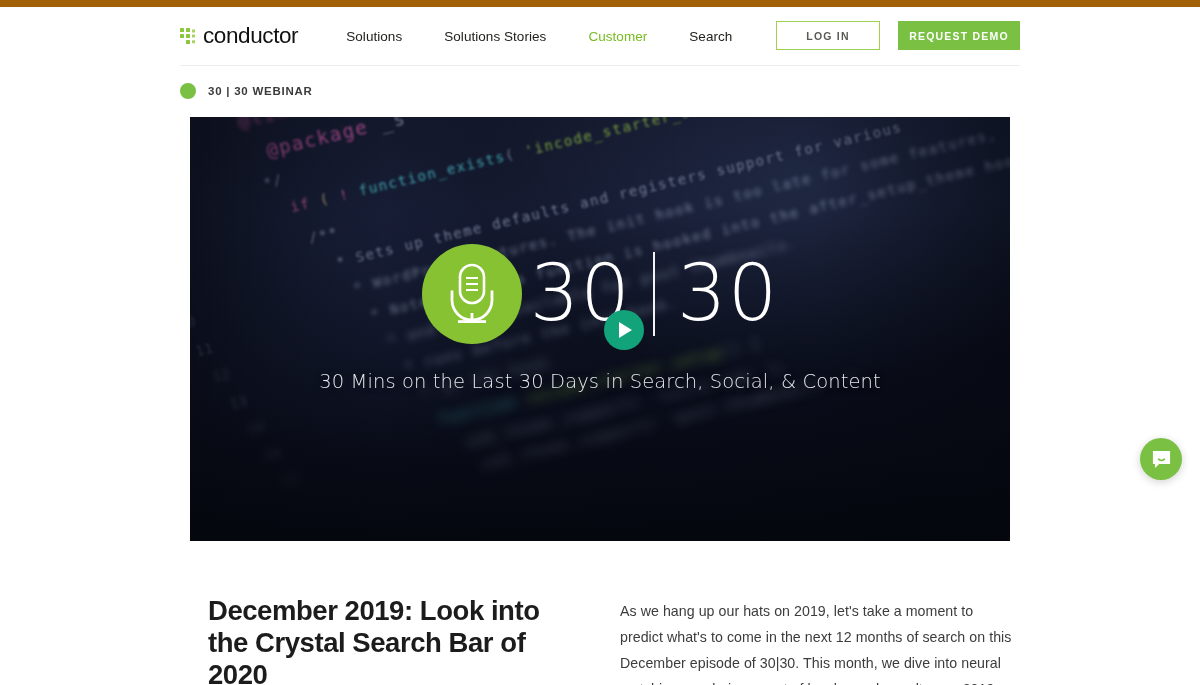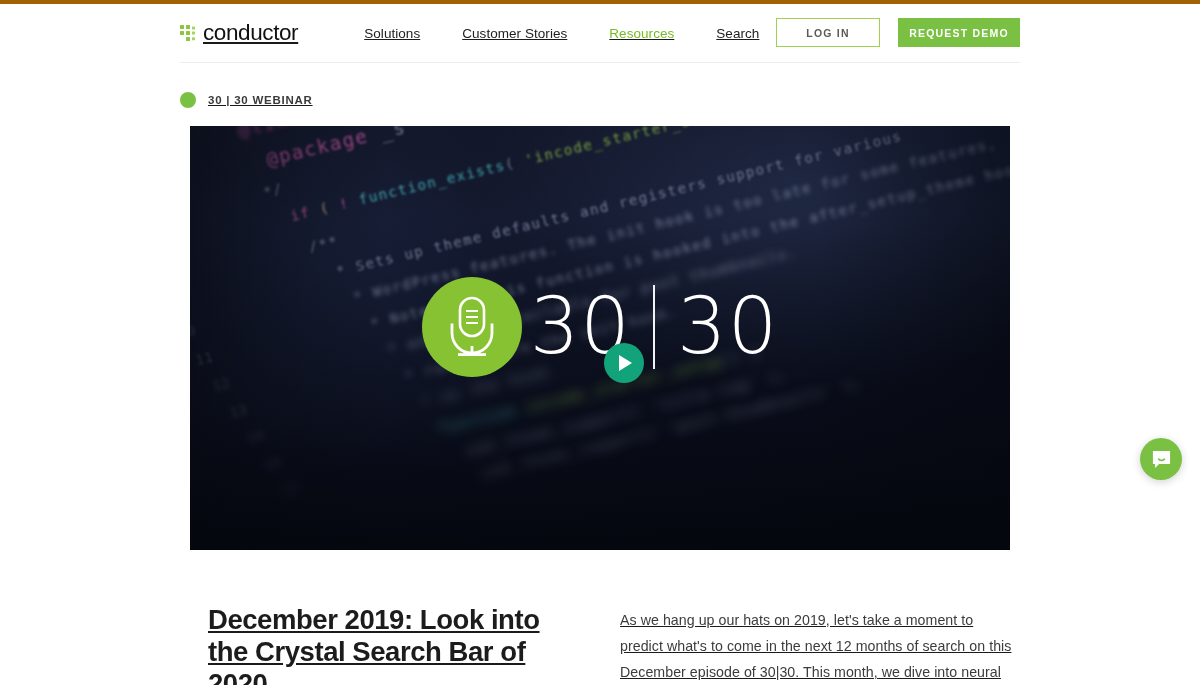--- a/index.html
+++ b/index.html
@@ -17,22 +17,21 @@
     color: #1b1b1b;
     -webkit-font-smoothing: antialiased;
     position: relative;
   }
 
   .page {
     width: 1200px;
     height: 498px;
     position: relative;
     background: #ffffff;
-    border-top: 4px solid #a16207;
-    text-decoration: underline;
+    border-top: 7px solid #a16207;
   }
 
   
   .header {
     width: 1200px;
     height: 58px;
     position: relative;
   }
 
   .header-inner {
@@ -64,21 +63,20 @@
     color: #111111;
     font-weight: 400;
     line-height: 1;
   }
 
   .nav-links {
     display: flex;
     align-items: flex-start;
     gap: 42px;
     list-style: none;
-    margin-left: 18px;
   }
 
   .nav-link {
     font-size: 13.5px;
     color: #22221f;
     cursor: pointer;
     letter-spacing: 0.05px;
     white-space: nowrap;
   }
   .nav-link.active { color: #76bc21; }
@@ -123,21 +121,21 @@
   .nav-divider {
     width: 840px;
     height: 1px;
     background: #ededed;
     margin: 0 auto;
   }
 
   
   .tagline-wrap {
     width: 840px;
-    margin: 16px auto;
+    margin: 4px auto;
     padding-top: 13px;
     display: flex;
     align-items: center;
     gap: 12px;
   }
 
   .tag-dot {
     width: 16px;
     height: 16px;
     border-radius: 50%;
@@ -368,22 +366,22 @@
           <rect x="6" y="6" width="4" height="4" rx="0.6" fill="#8cc63e"></rect>
           <rect x="12" y="6.6" width="3" height="3" rx="0.5" fill="#a6d45f"></rect>
           <rect x="6" y="12" width="4" height="4" rx="0.6" fill="#8cc63e"></rect>
           <rect x="12" y="12.2" width="3" height="3" rx="0.5" fill="#a6d45f"></rect>
         </svg>
         <span class="logo-text">conductor</span>
       </a>
 
       <ul class="nav-links">
         <li class="nav-link">Solutions</li>
-        <li class="nav-link">Customer Stories</li>
-        <li class="nav-link active">Resources</li>
+        <li class="nav-link">Solutions Stories</li>
+        <li class="nav-link active">Customer</li>
         <li class="nav-link">Search</li>
       </ul>
 
       <div class="header-actions">
         <button class="btn btn-login">LOG IN</button>
         <button class="btn btn-demo">REQUEST DEMO</button>
       </div>
 
     </div>
   </header>
@@ -442,20 +440,21 @@
 
         <span class="thirty">30</span>
         <span class="slash-bar"></span>
         <span class="thirty">30</span>
 
         <div class="play-btn">
           <span class="play-tri"></span>
         </div>
       </div>
 
+      <div class="hero-sub">30 Mins on the Last 30 Days in Search, Social, &amp; Content</div>
     </div>
   </section>
 
   <section class="article">
     <div class="article-left">
       <h1 class="article-title">December 2019: Look into the Crystal Search Bar of 2020</h1>
     </div>
     <div class="article-right">
       <p class="article-body">As we hang up our hats on 2019, let's take a moment to predict what's to come in the next 12 months of search on this December episode of 30|30. This month, we dive into neural matching now being a part of local search results, our 2019 predictions (trash or treasure?), what we believe</p>
     </div>

